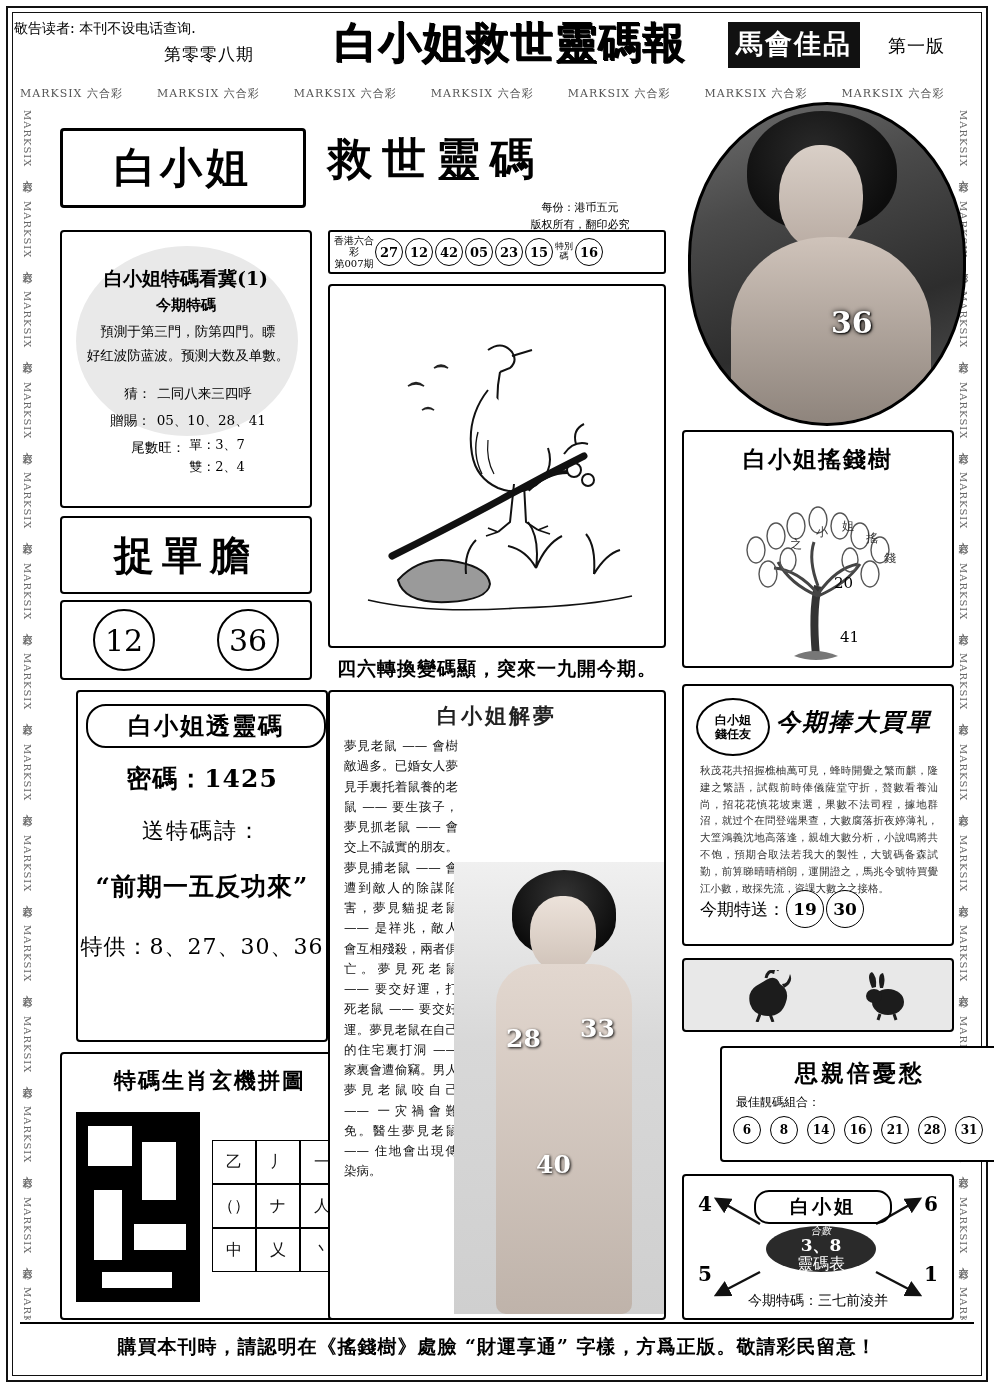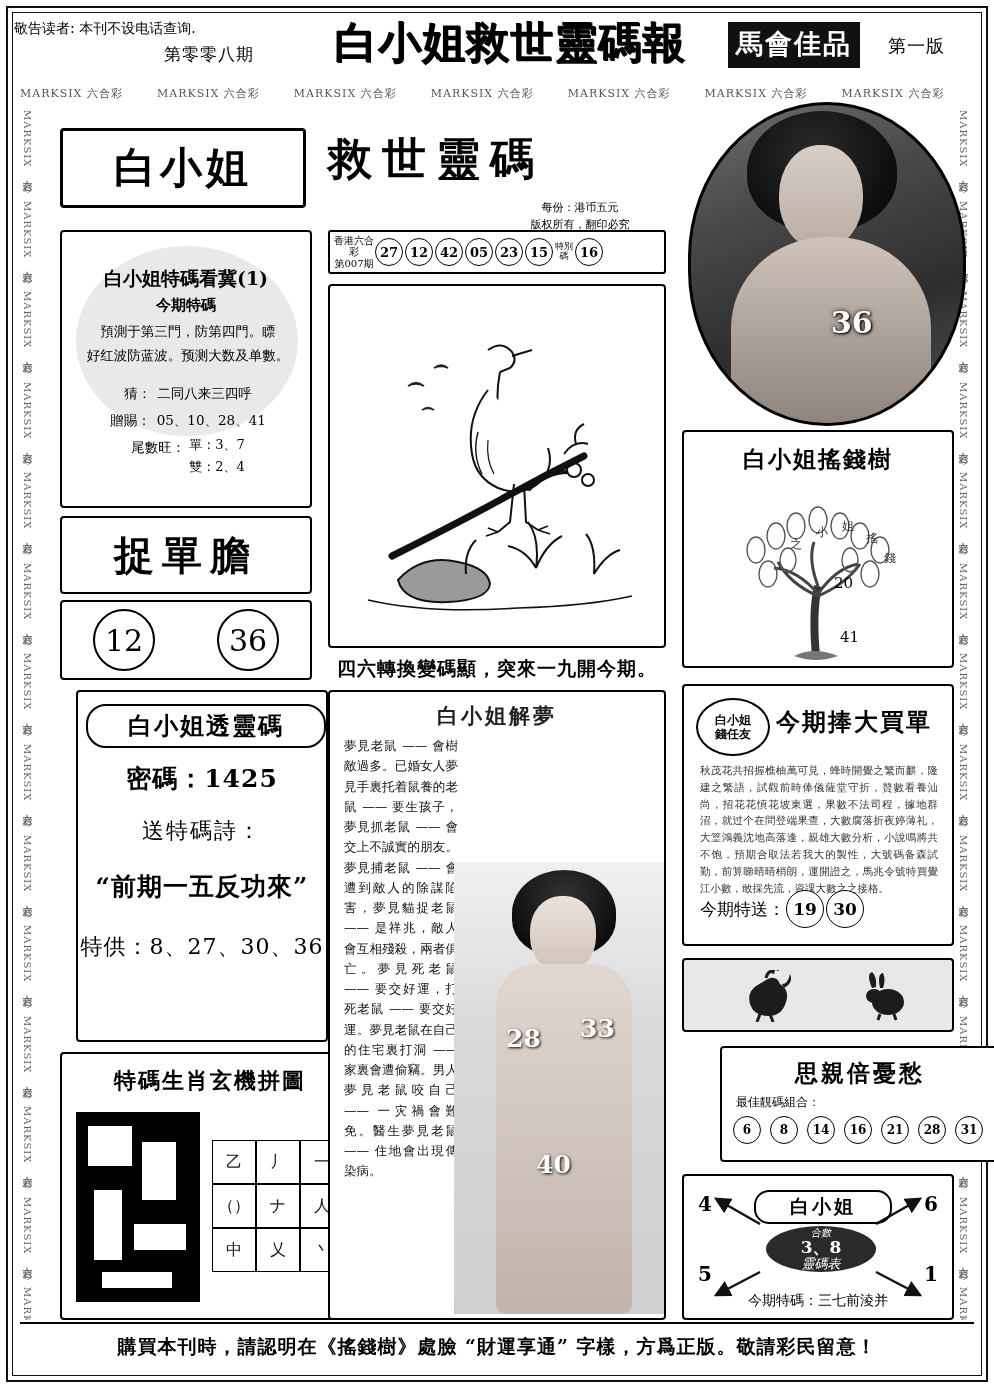--- a/index.html
+++ b/index.html
@@ -266,21 +266,21 @@
   
   .p-buy{left:642px;top:576px;width:272px;height:262px;}
   .buy-badge{
     position:absolute;left:12px;top:12px;width:70px;height:54px;
     border:2px solid #000;border-radius:50%;
     display:flex;flex-direction:column;align-items:center;justify-content:center;
     font-family:"DejaVu Serif","Liberation Serif",serif;font-size:12px;line-height:1.2;font-weight:bold;
   }
   .buy-title{
     position:absolute;left:92px;top:20px;
-    font-family:"DejaVu Serif","Liberation Serif",serif;font-weight:bold;font-size:24px;letter-spacing:2px;
+    font-family:"DejaVu Serif","Liberation Serif",serif;font-weight:bold;font-size:24px;letter-spacing:2px;font-style:italic;
   }
   .buy-para{
     position:absolute;left:16px;top:76px;width:238px;
     font-family:"DejaVu Serif","Liberation Serif",serif;font-size:10.5px;line-height:1.6;color:#333;text-align:justify;
   }
   .buy-bottom{
     position:absolute;left:16px;bottom:16px;width:240px;display:flex;align-items:center;
     font-family:"DejaVu Serif","Liberation Serif",serif;font-size:17px;
   }
   .buy-bottom .ball{width:36px;height:36px;font-size:17px;}
@@ -302,21 +302,21 @@
   .p-arrows{left:642px;top:1066px;width:272px;height:146px;}
   .arr-num{position:absolute;font-family:"DejaVu Serif","Liberation Serif",serif;font-size:20px;font-weight:bold;}
   .arr-logo{position:absolute;left:70px;top:14px;width:134px;height:30px;
     border:2px solid #000;border-radius:15px;display:flex;align-items:center;justify-content:center;
     font-family:"DejaVu Serif","Liberation Serif",serif;font-weight:bold;font-size:19px;letter-spacing:3px;}
   .arr-oval{position:absolute;left:82px;top:50px;width:110px;height:46px;border-radius:50%;
     background:#2a2a2a;color:#fff;display:flex;flex-direction:column;align-items:center;justify-content:center;
     font-family:"DejaVu Serif","Liberation Serif",serif;line-height:1.1;}
   .arr-oval .t{font-size:10px;font-style:italic;}
   .arr-oval .m{font-size:17px;font-weight:bold;}
-  .arr-oval .b{font-size:13px;font-style:italic;}
+  .arr-oval .b{font-size:16px;}
   .arr-foot{position:absolute;left:0;bottom:8px;width:100%;text-align:center;
     font-family:"DejaVu Serif","Liberation Serif",serif;font-size:14px;}
 
   
   .footer{
     position:absolute;left:20px;top:1334px;width:954px;text-align:center;
     font-family:"DejaVu Serif","Liberation Serif",serif;font-weight:bold;font-size:19px;letter-spacing:1px;
   }
   .footer-rule{position:absolute;left:20px;top:1322px;width:954px;height:2px;background:#000;}
 </style>

